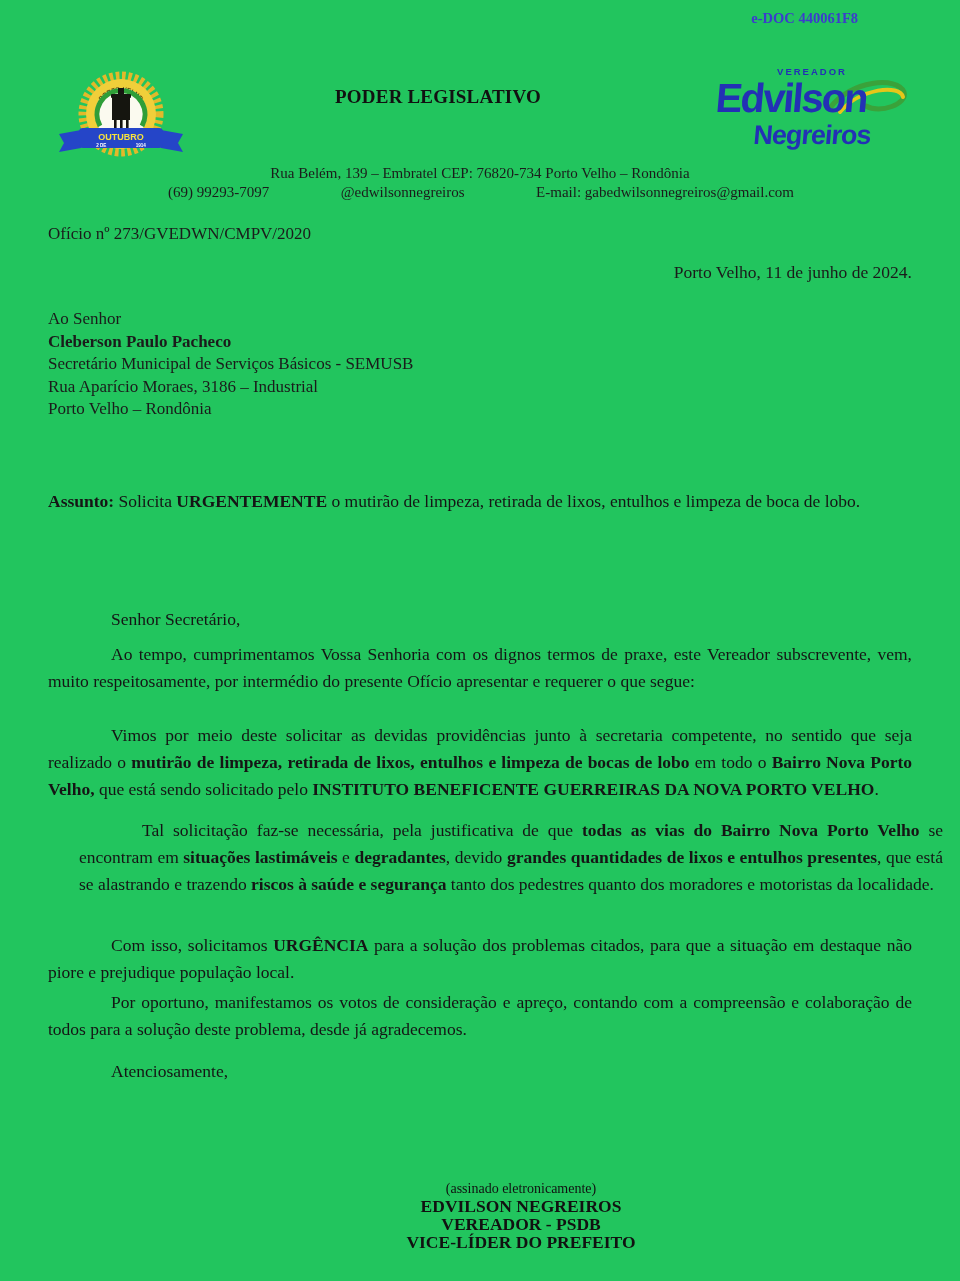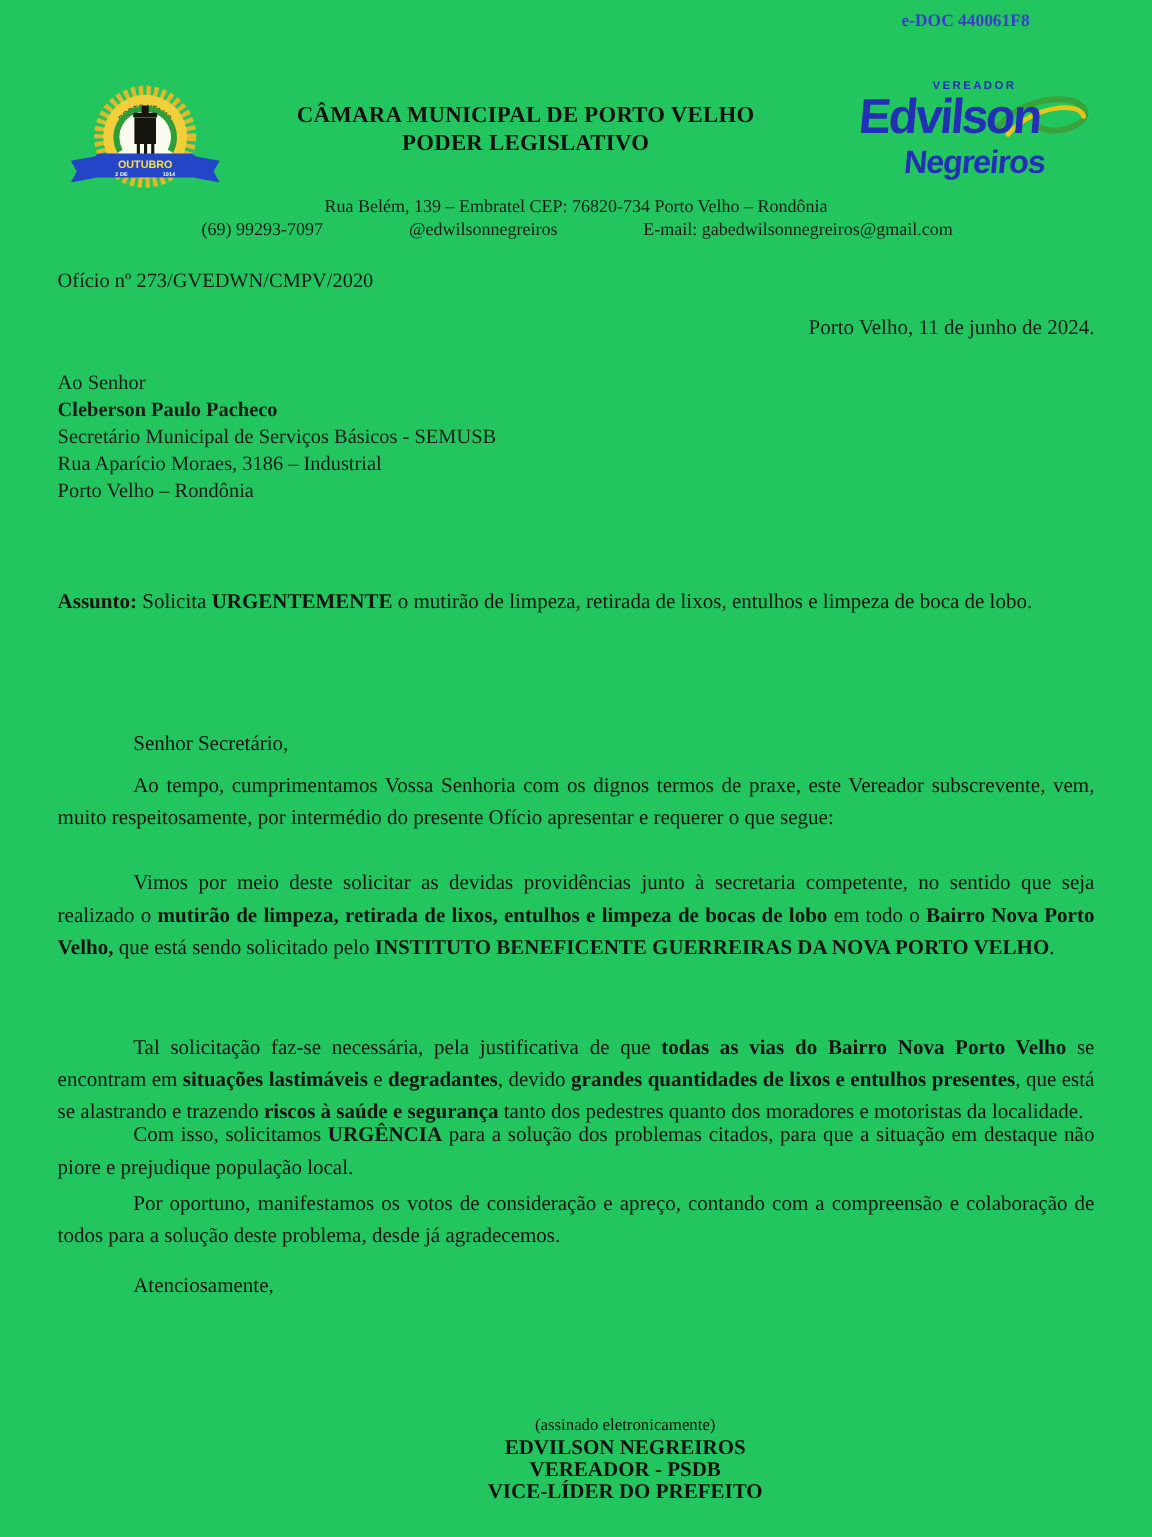--- a/index.html
+++ b/index.html
@@ -64,21 +64,21 @@
   .bodytext{
     left:48px;width:864px;
     font-size:17.5px;line-height:27px;
     text-align:justify;color:#151515;
   }
   .indent{text-indent:63px;}
   .assunto{top:488px;}
   .p-salutation{top:606px;text-align:left;}
   .p1{top:641px;}
   .p2{top:722px;}
-  .p3{top:859px;}
+  .p3{top:817px;margin-left:31px;}
   .p4{top:932px;}
   .p5{top:989px;}
   .closing{top:1058px;text-align:left;}
   .signature{
     left:0;top:1180px;width:100%;
     text-align:center;color:#111;padding-left:41px;
   }
   .sig-note{font-size:14px;line-height:17px;}
   .sig-line{font-size:17.5px;font-weight:700;line-height:18px;}
   b{font-weight:700;}
@@ -122,21 +122,20 @@
         <text x="66" y="72" text-anchor="middle" font-family="Liberation Sans, sans-serif" font-size="9" font-weight="800" fill="#f6e23c">OUTUBRO</text>
         <text x="66" y="78.5" text-anchor="middle" font-family="Liberation Sans, sans-serif" font-size="4.6" font-weight="700" fill="#ffffff">
           <tspan>2 DE</tspan>
           <tspan dx="28">1914</tspan>
         </text>
       </g>
     </svg>
   </div>
 
   <div class="abs org">
-    <div>CÂMARA MUNICIPAL DE PORTO VELHO</div>
     <div>PODER LEGISLATIVO</div>
   </div>
 
   <div class="abs brandlogo">
     <svg style="position:absolute;left:108px;top:6px;" width="92" height="60" viewBox="0 0 92 60">
       <path d="M 10 38 C 30 10, 78 6, 84 22 C 88 34, 60 44, 46 36" fill="none" stroke="#3aa23a" stroke-width="5" stroke-linecap="round"></path>
       <path d="M 20 42 C 40 18, 80 14, 83 27" fill="none" stroke="#e6c619" stroke-width="4" stroke-linecap="round"></path>
     </svg>
     <div class="brand-top">VEREADOR</div>
     <div class="brand-main">Edvilson</div>

